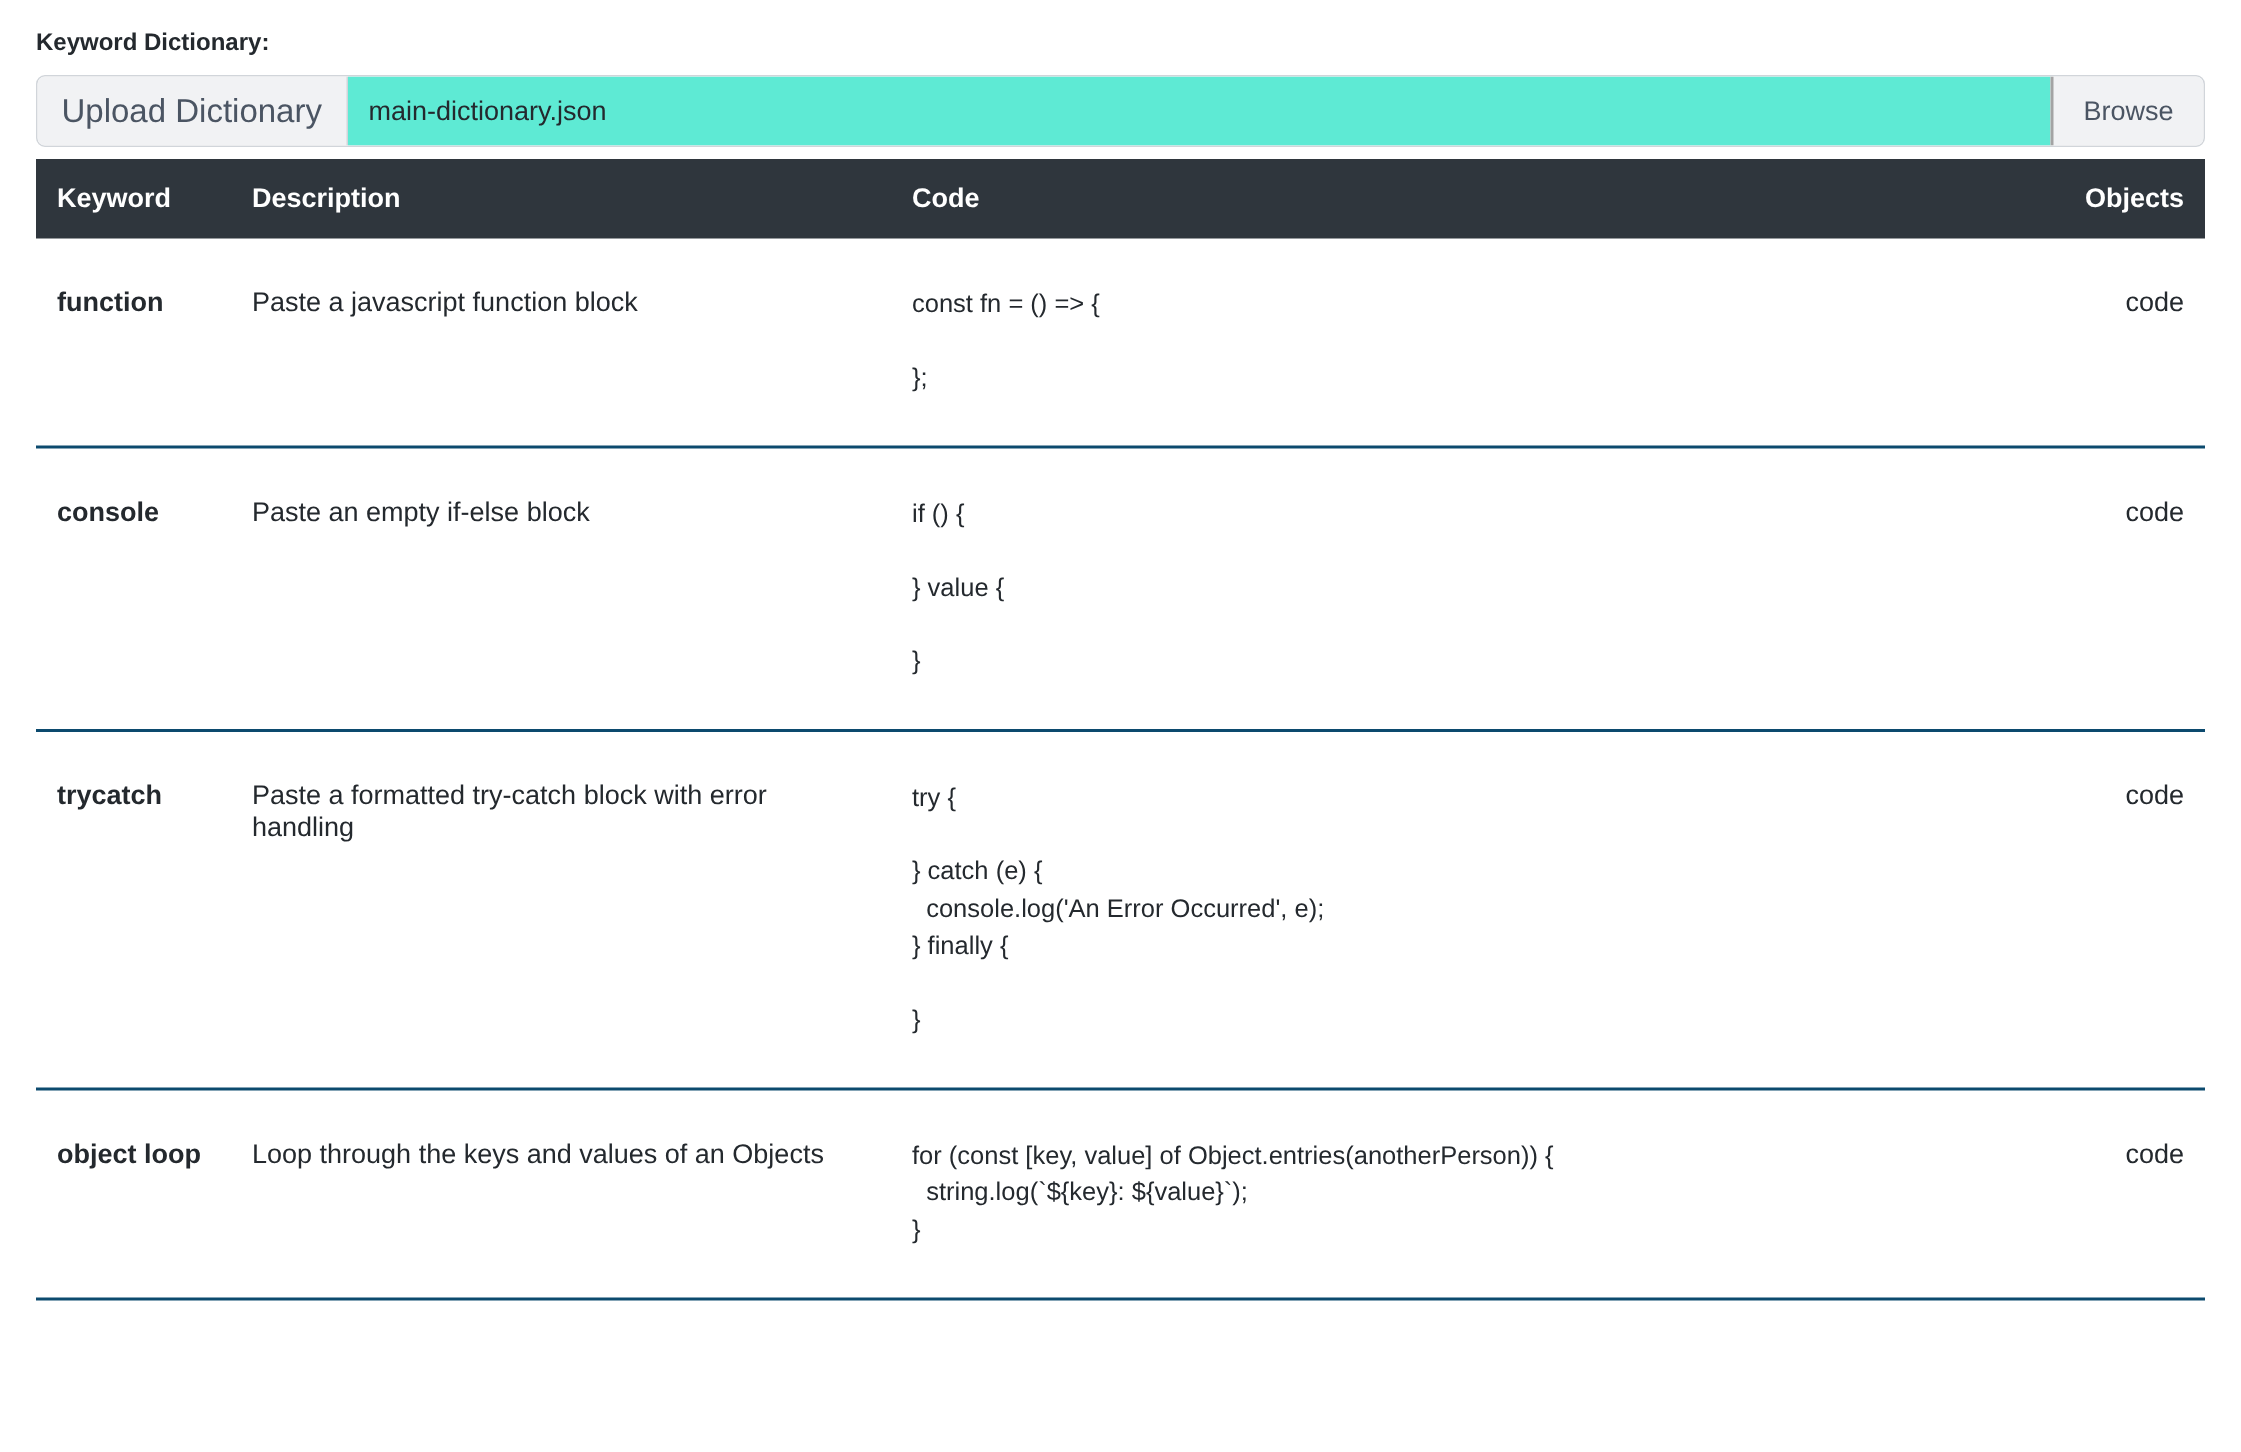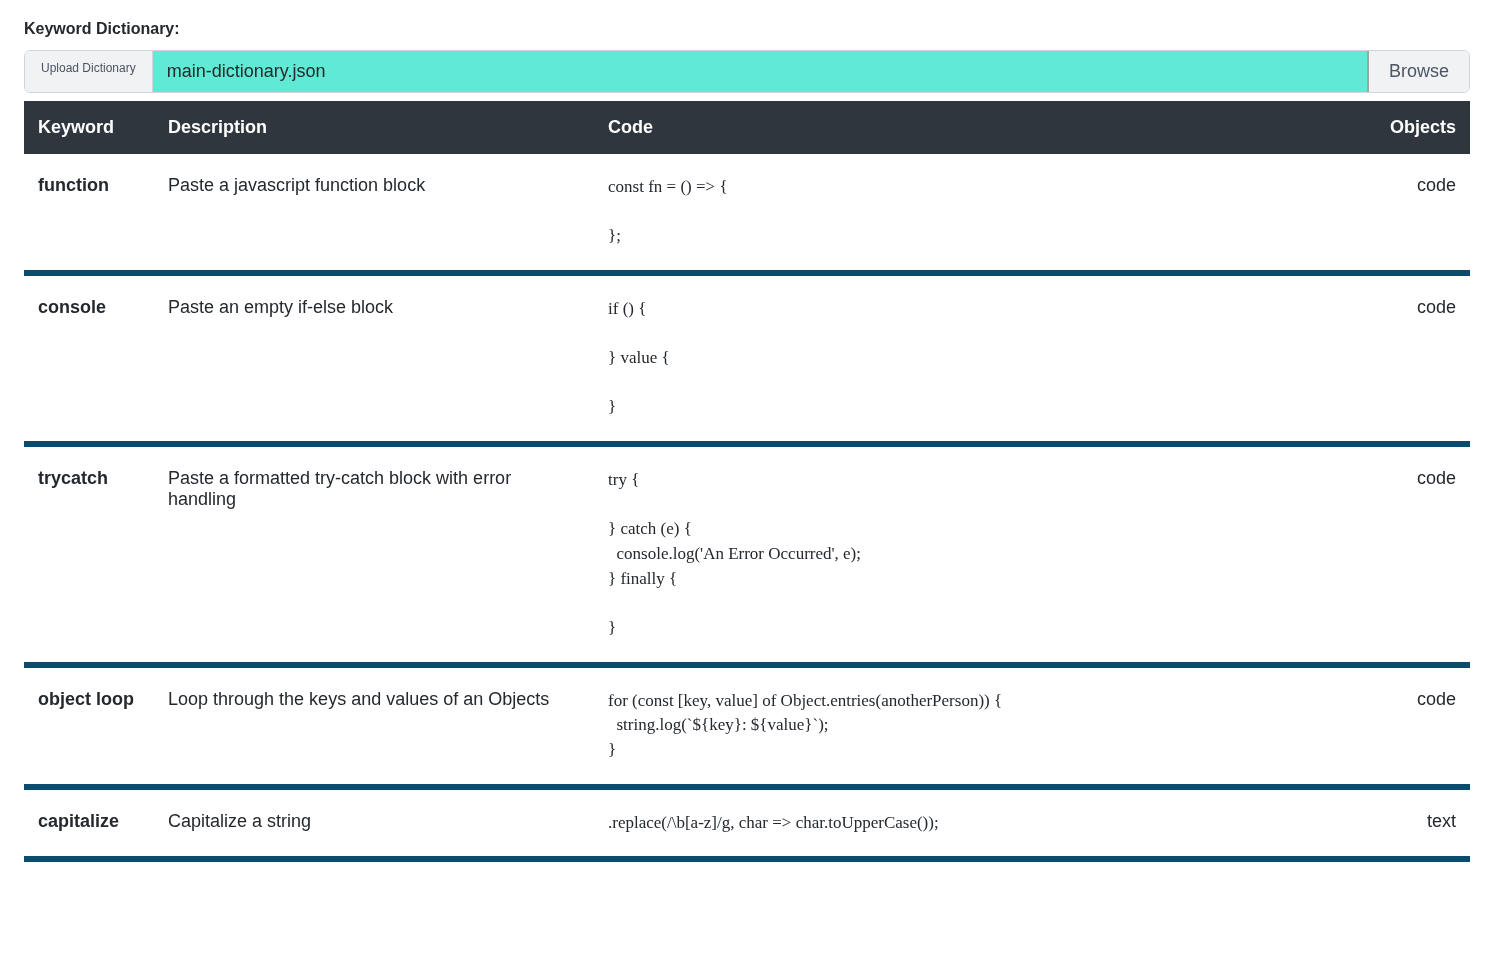--- a/index.html
+++ b/index.html
@@ -19,21 +19,21 @@
       display: flex;
       border: 1px solid #d1d5da;
       border-radius: 6px;
       overflow: hidden;
       margin-bottom: 8px;
     }
     .upload-label {
       background: #f1f2f4;
       border-right: 1px solid #d1d5da;
       padding: 10px 16px;
-      font-size: 12px;
+      font-size: 22px;
       color: #4b5563;
       white-space: nowrap;
     }
     .upload-input {
       flex: 1;
       border: none;
       padding: 10px 14px;
       font-size: 18px;
       color: #24292e;
       outline: none;
@@ -62,29 +62,29 @@
     }
     thead th {
       color: #ffffff;
       text-align: left;
       padding: 16px 14px;
       font-size: 18px;
       font-weight: 600;
     }
     thead th:last-child { text-align: right; }
     tbody td {
-      padding: 21px 14px;
+      padding: 32px 14px;
       vertical-align: top;
-      border-bottom: 6px solid #0c4a6e;
+      border-bottom: 2px solid #0c4a6e;
       font-size: 18px;
       color: #24292e;
     }
     tbody td.keyword-cell { font-weight: 700; }
     tbody td.code-cell {
-      font-family: Liberation Serif, serif;
+      font-family: Liberation Sans, sans-serif;
       font-size: 17px;
       white-space: pre-wrap;
       line-height: 1.45;
       word-break: break-word;
     }
     tbody td.category-cell { text-align: right; }
   </style>
 </head>
 <body>
 
@@ -143,20 +143,14 @@
         <td class="category-cell">code</td>
       </tr>
       <tr>
         <td class="keyword-cell">object loop</td>
         <td>Loop through the keys and values of an Objects</td>
         <td class="code-cell">for (const [key, value] of Object.entries(anotherPerson)) {
   string.log(`${key}: ${value}`);
 }</td>
         <td class="category-cell">code</td>
       </tr>
-      <tr>
-        <td class="keyword-cell">capitalize</td>
-        <td>Capitalize a string</td>
-        <td class="code-cell">.replace(/\b[a-z]/g, char =&gt; char.toUpperCase());</td>
-        <td class="category-cell">text</td>
-      </tr>
     </tbody>
 </table>
 
 </body></html>

